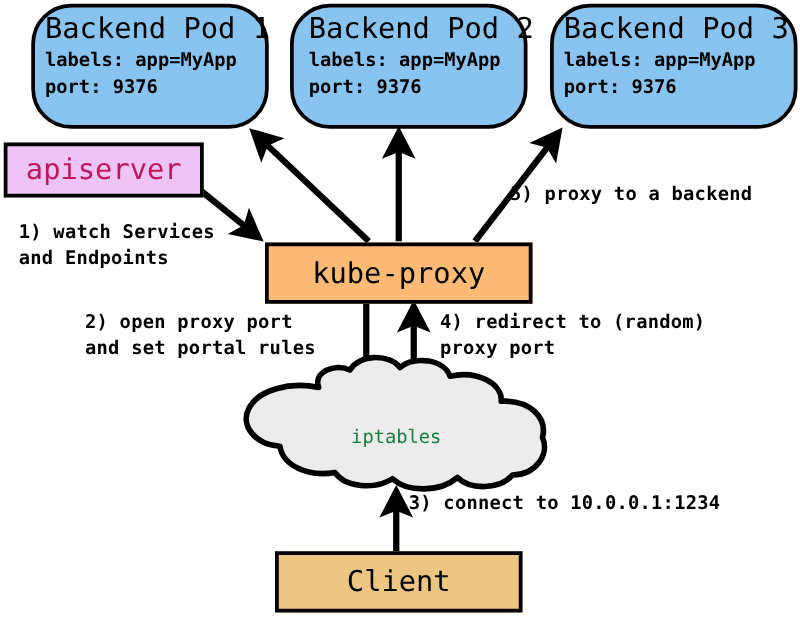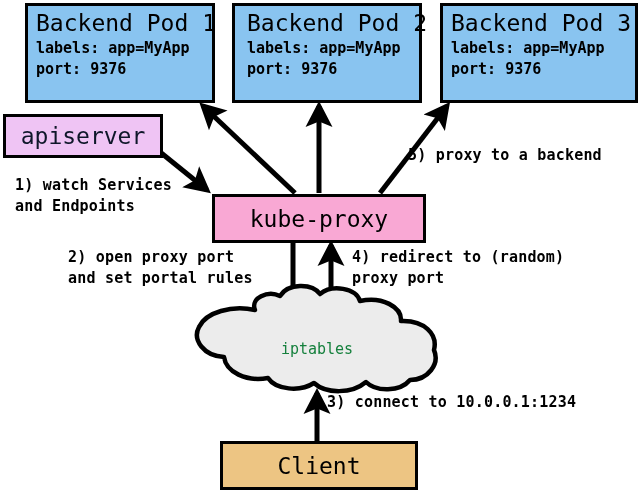--- a/index.html
+++ b/index.html
@@ -31,20 +31,21 @@
     box-sizing: border-box;
     border: 3px solid #000000;
     display: flex;
     flex-direction: column;
     justify-content: center;
   }
   .pod {
     background: #89C4F0;
     padding: 2px 8px 4px 8px;
     justify-content: flex-start;
+    border-radius: 32px;
   }
   .pod-title {
     font-family: "DejaVu Sans Mono", monospace;
     font-size: 23px;
     line-height: 30px;
     color: #000000;
     text-align: center;
     white-space: nowrap;
   }
   .pod-line {
@@ -56,25 +57,25 @@
     white-space: nowrap;
     font-weight: bold;
   }
   .apiserver {
     background: #EFC4F4;
     align-items: center;
   }
   .apiserver-label {
     font-family: "DejaVu Sans Mono", monospace;
     font-size: 23px;
-    color: #0f172a;
+    color: #be185d;
     white-space: nowrap;
   }
   .kubeproxy {
-    background: #f9a8d4;
+    background: #fdba74;
     align-items: center;
   }
   .kubeproxy-label {
     font-family: "DejaVu Sans Mono", monospace;
     font-size: 23px;
     color: #000000;
     white-space: nowrap;
   }
   .client {
     background: #EDC583;

